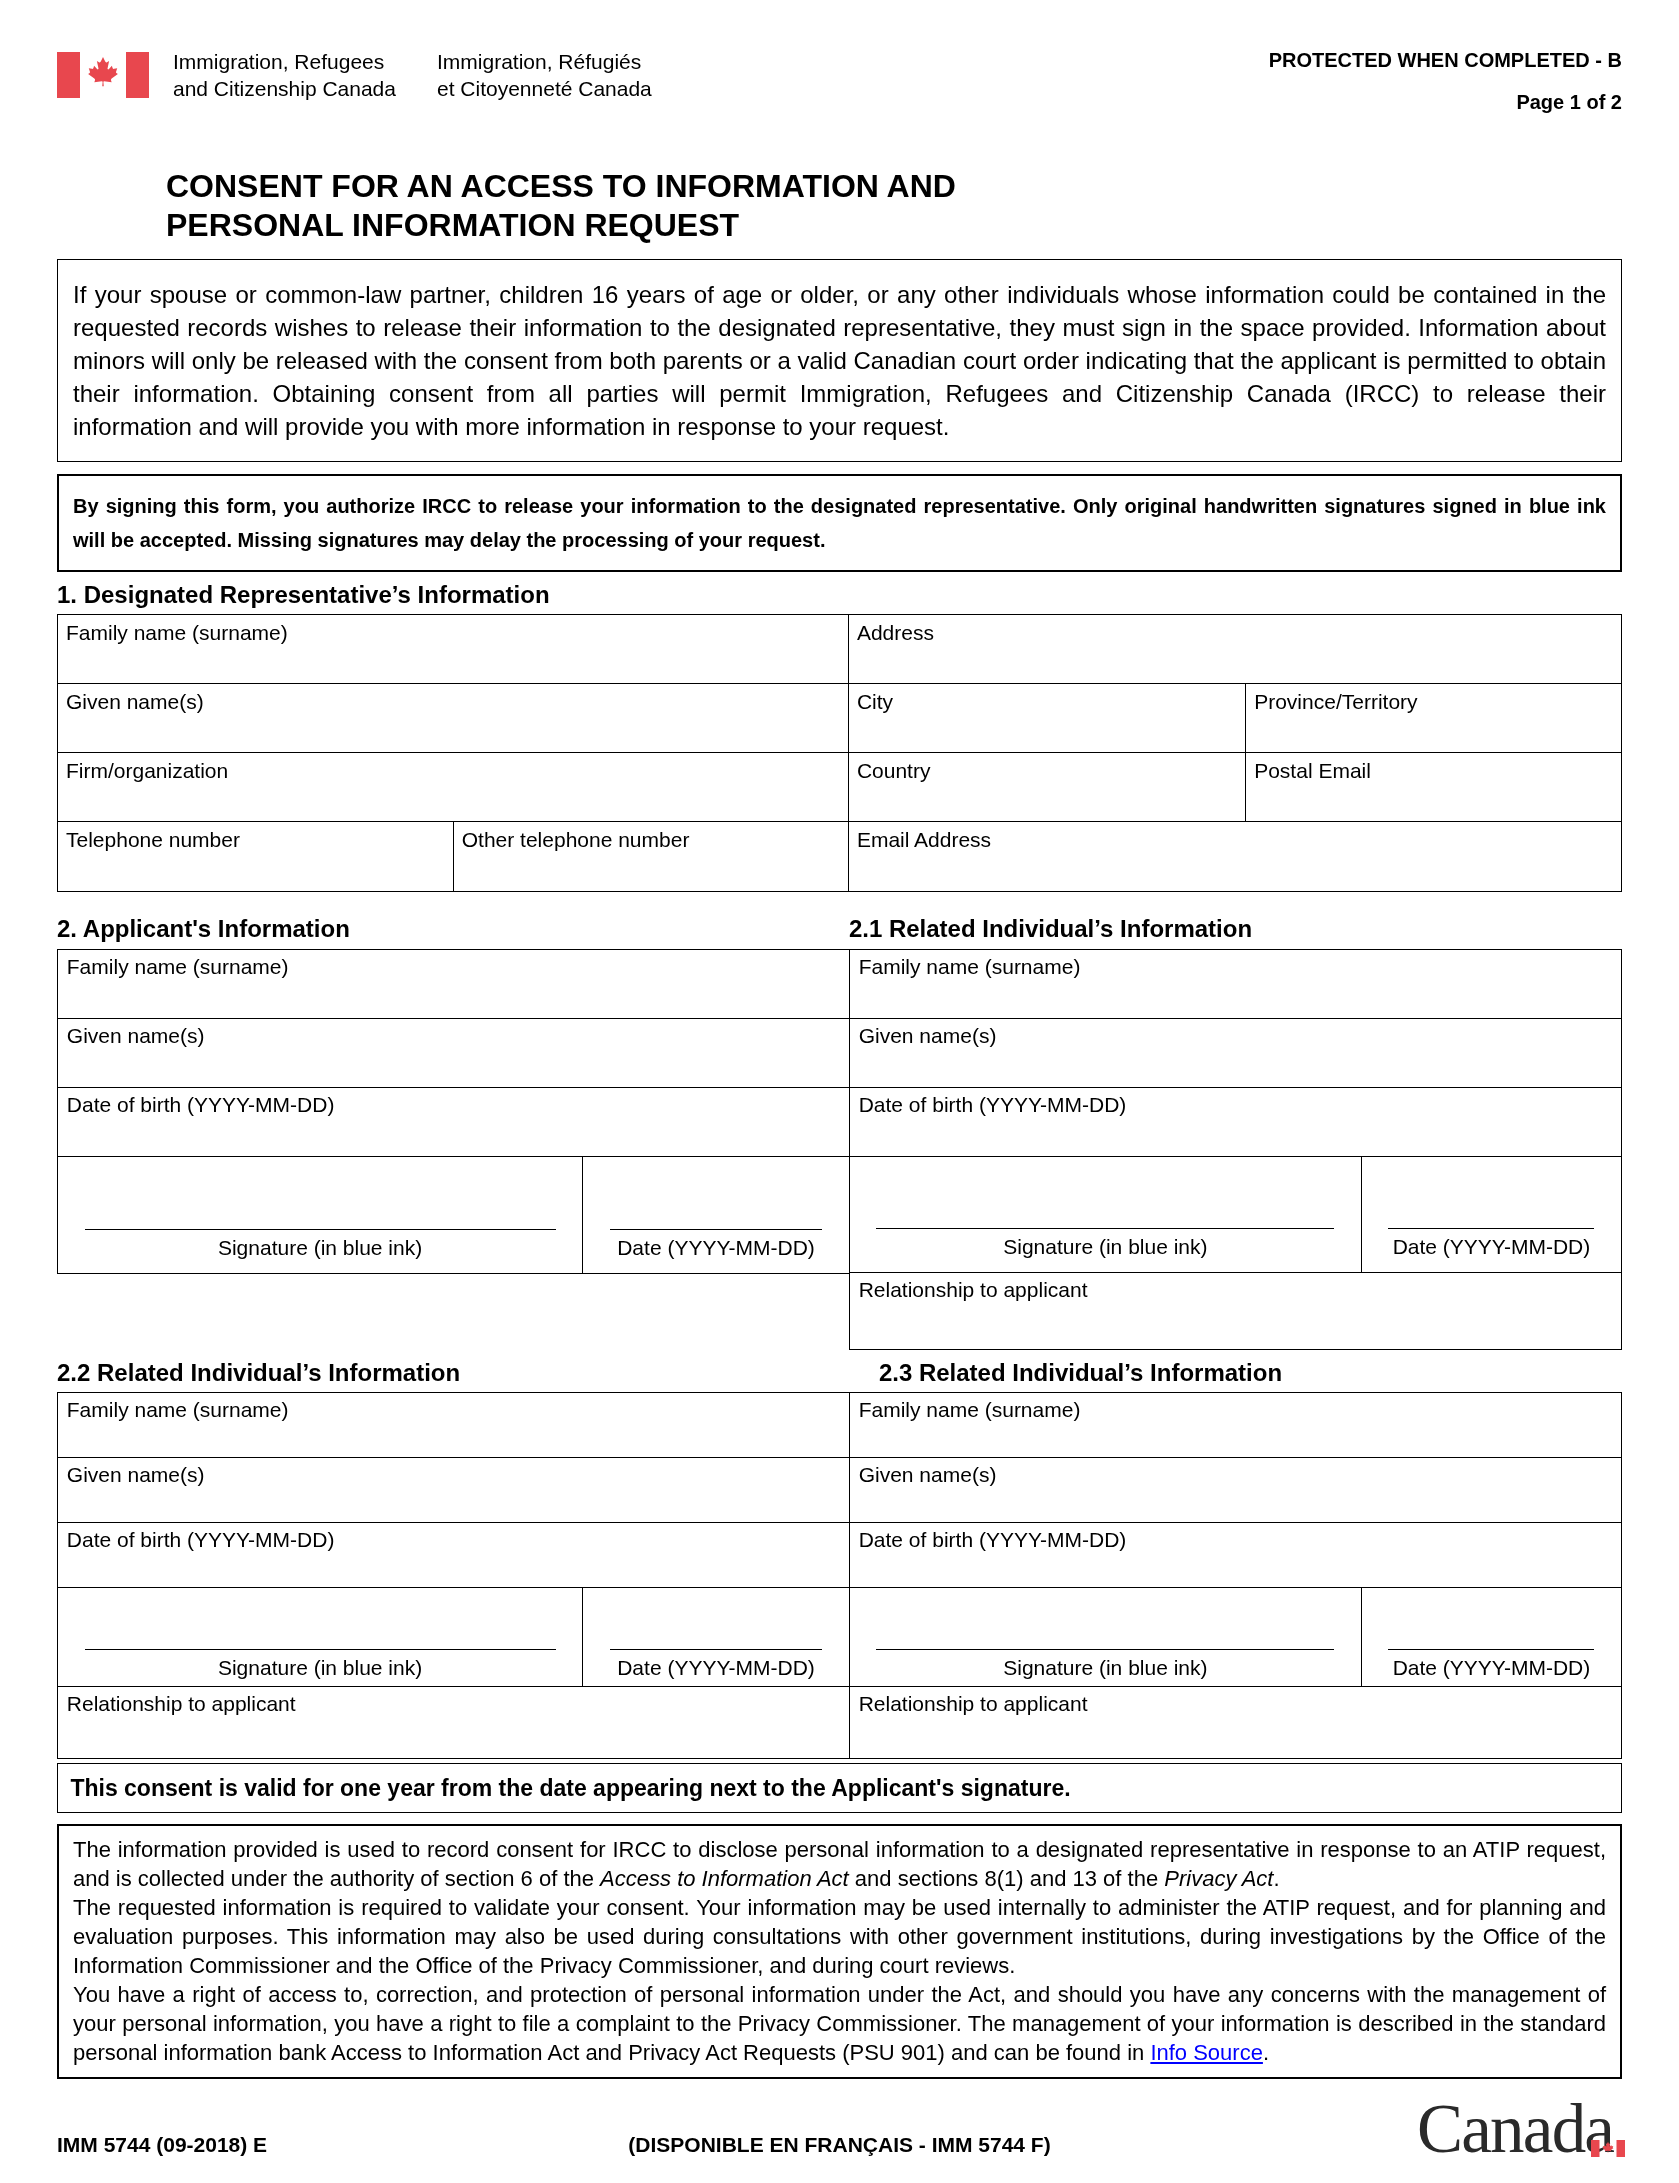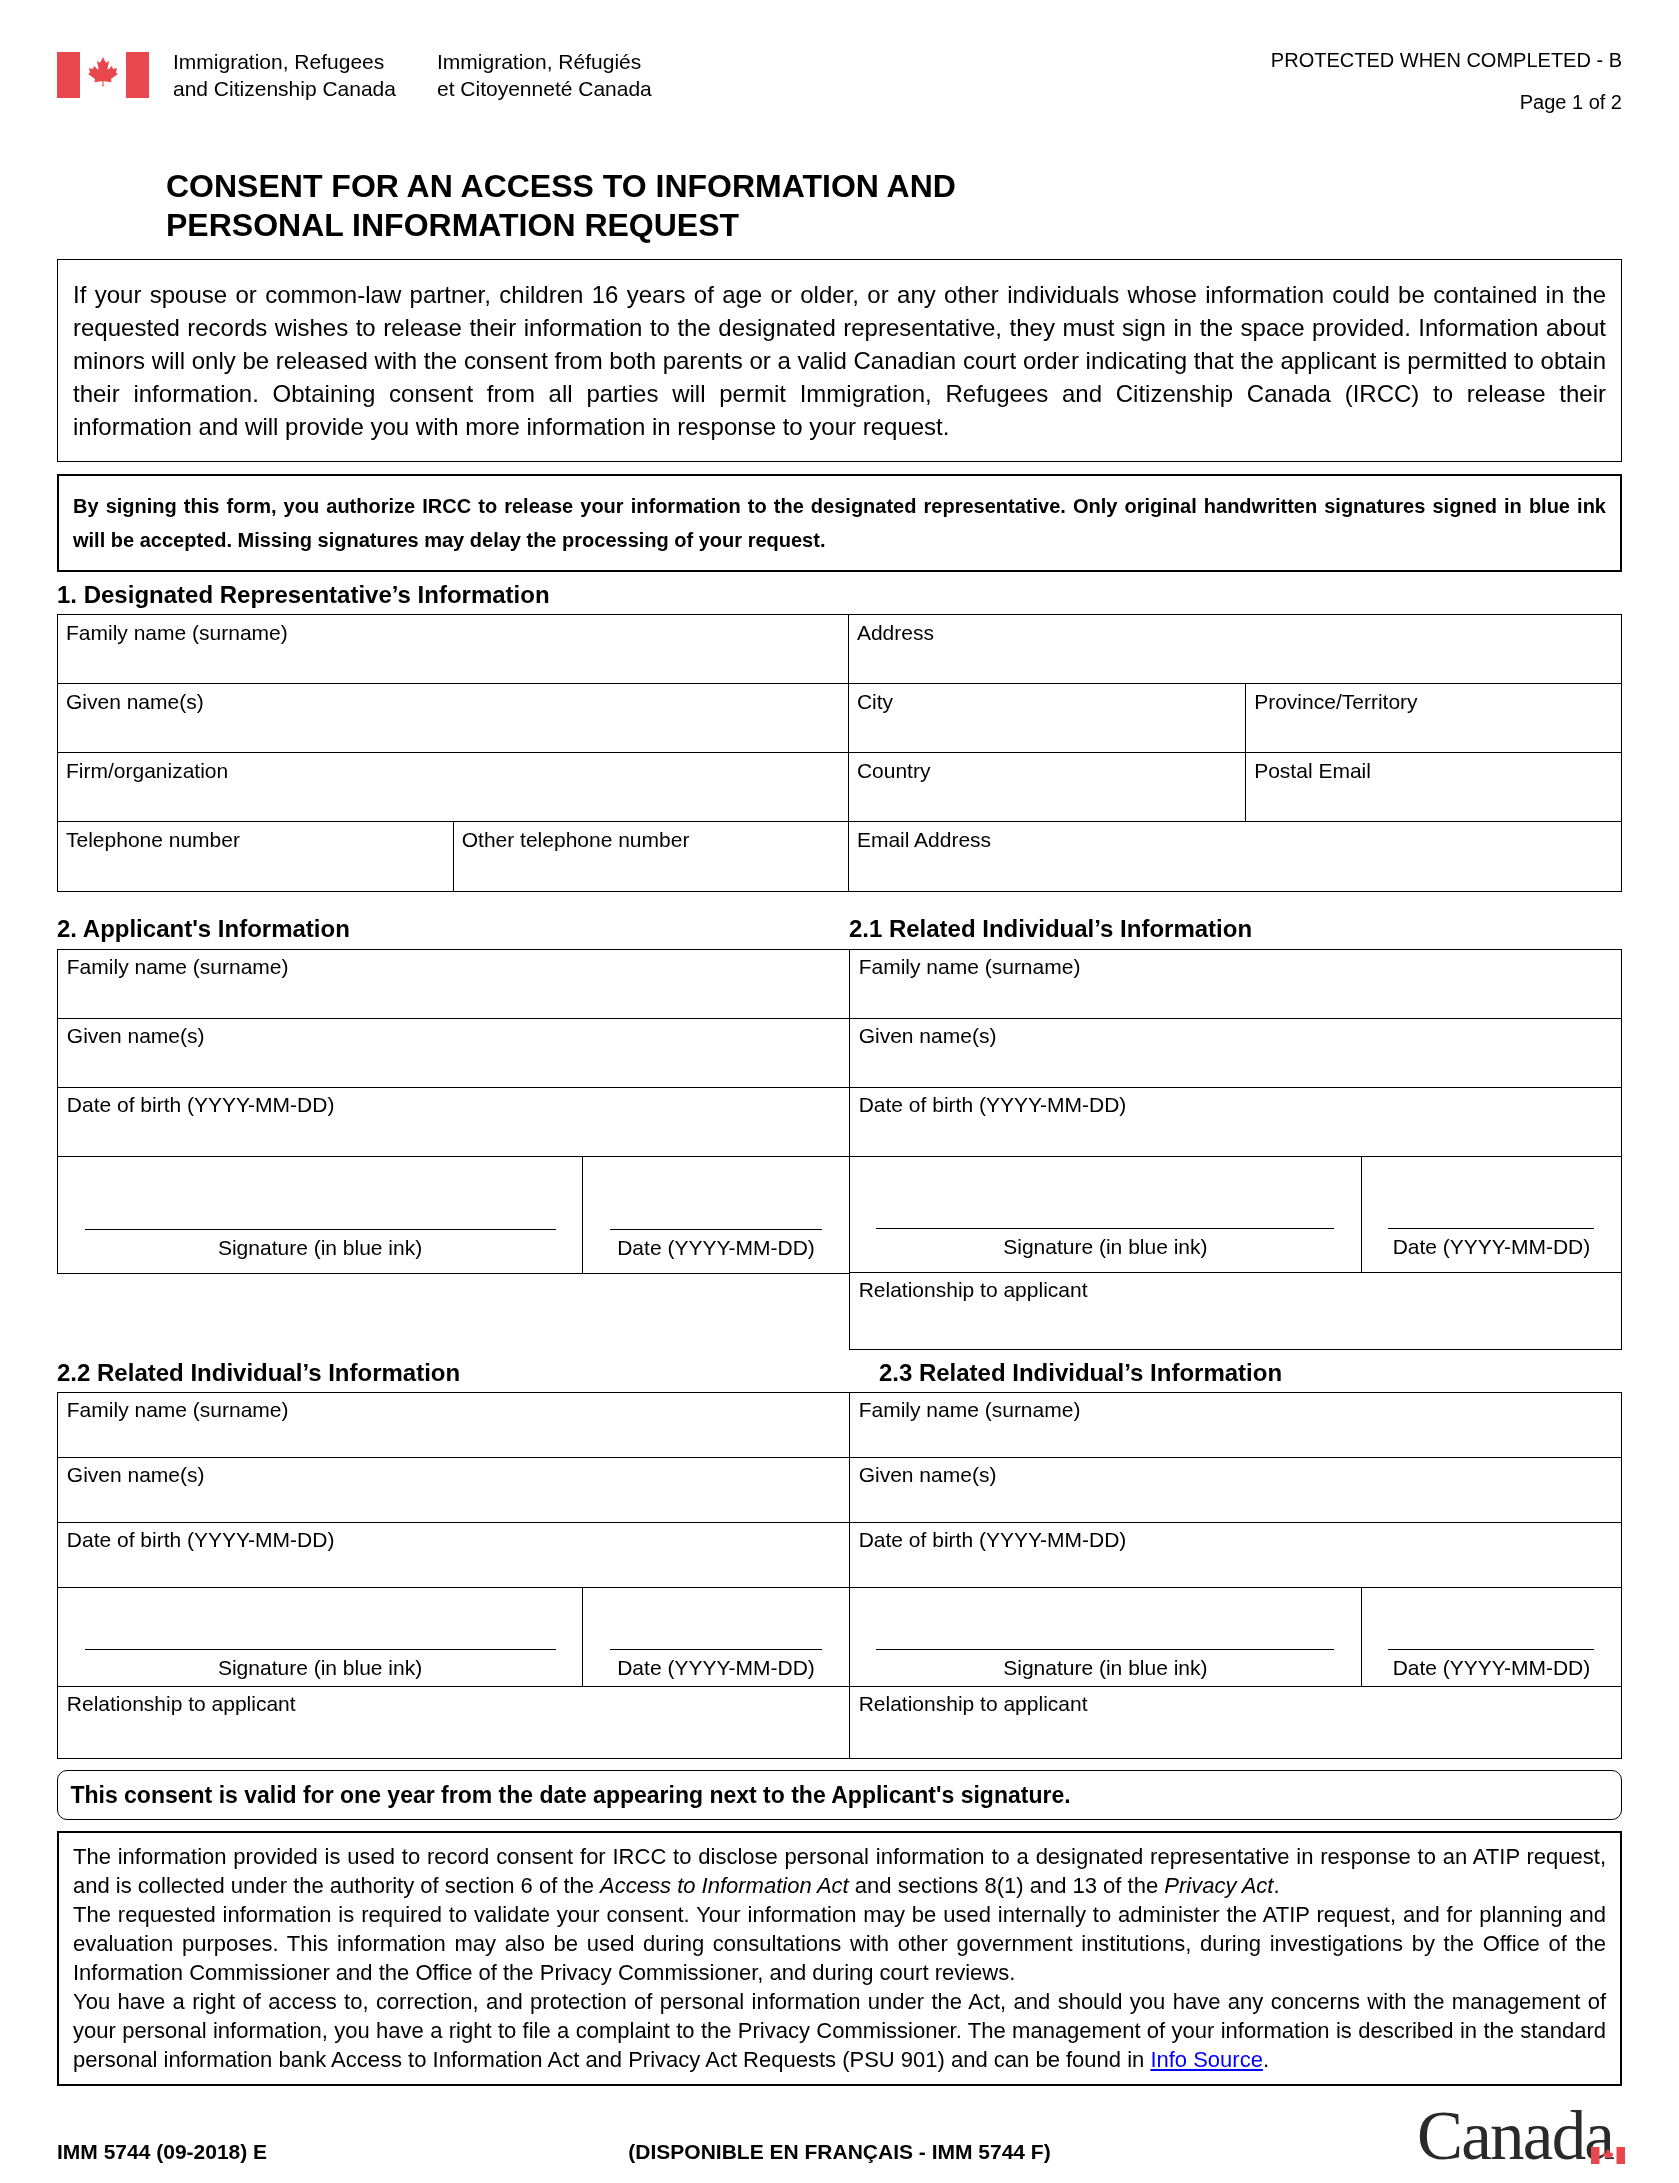--- a/index.html
+++ b/index.html
@@ -6,21 +6,21 @@
   html, body { margin:0; padding:0; width:1680px; height:2183px; background:#fff; overflow:hidden; }
   body { font-family:"Liberation Sans","DejaVu Sans",sans-serif; color:#000; }
   .page { padding:49px 58px 0 57px; }
 
   
   .hdr { display:flex; justify-content:space-between; min-height:56px; }
   .hdr-l { display:flex; }
   .flag { color:var(--flag-red,#e8474e); margin-top:2.6px; }
   .dept { font-size:21px; line-height:26.5px; margin-left:24px; }
   .dept.fr { margin-left:41px; }
-  .hdr-r { text-align:right; font-weight:normal; }
+  .hdr-r { text-align:right; font-weight:bold; }
   .protected { font-size:20px; line-height:23px; }
   .pagenum { font-size:20px; margin-top:19.4px; }
 
   
   .title { margin:53px 0 0 109px; font-size:32px; line-height:39px; font-weight:bold; }
 
   
   .box { border:1.8px solid #000; }
   p { margin:0; }
   .intro { margin-top:14px; padding:17.6px 15px; font-size:24px; line-height:33px; text-align:justify; }
@@ -50,21 +50,21 @@
   .sc { position:relative; border-right:1.8px solid #000; }
   .sc:last-child { border-right:none; }
   .sigline { position:absolute; left:26.5px; right:26.5px; top:62%; border-top:1.8px solid #000; }
   .siglab { position:absolute; top:calc(62% + 7px); left:0; right:0; text-align:center; font-size:21px; }
   .rel { height:76px; border-bottom:none; }
   .compact .frow { height:65px; }
   .compact .sigrow { height:99px; }
   .compact .rel { height:71px; }
 
   
-  .consent { margin-top:11px; padding:9.7px 12.4px; font-size:23px; line-height:29px; font-weight:bold;border-radius:10px; }
+  .consent { margin-top:4px; padding:9.7px 12.4px; font-size:23px; line-height:29px; font-weight:bold; }
   .privacy { margin-top:10.6px; border-width:2.6px; padding:9.7px 14px; font-size:22px; line-height:29px; text-align:justify; }
   .privacy i { font-style:italic; }
   .link { color:var(--link-blue,#0000ff); text-decoration:underline; cursor:pointer; }
 
   
   .footer { display:flex; align-items:baseline; margin-top:16px; font-weight:bold; font-size:21px; }
   .f-l { width:33%; }
   .f-c { width:34%; text-align:center;margin-top:35px; }
   .f-r { width:33%; display:flex; justify-content:flex-end; }
   .wordmark { position:relative; font-family:"Liberation Serif","DejaVu Serif",serif; font-size:69px; line-height:69px; font-weight:400; letter-spacing:-1.8px; color:var(--wordmark-black,#2a2a2a); padding-right:8.8px; }

